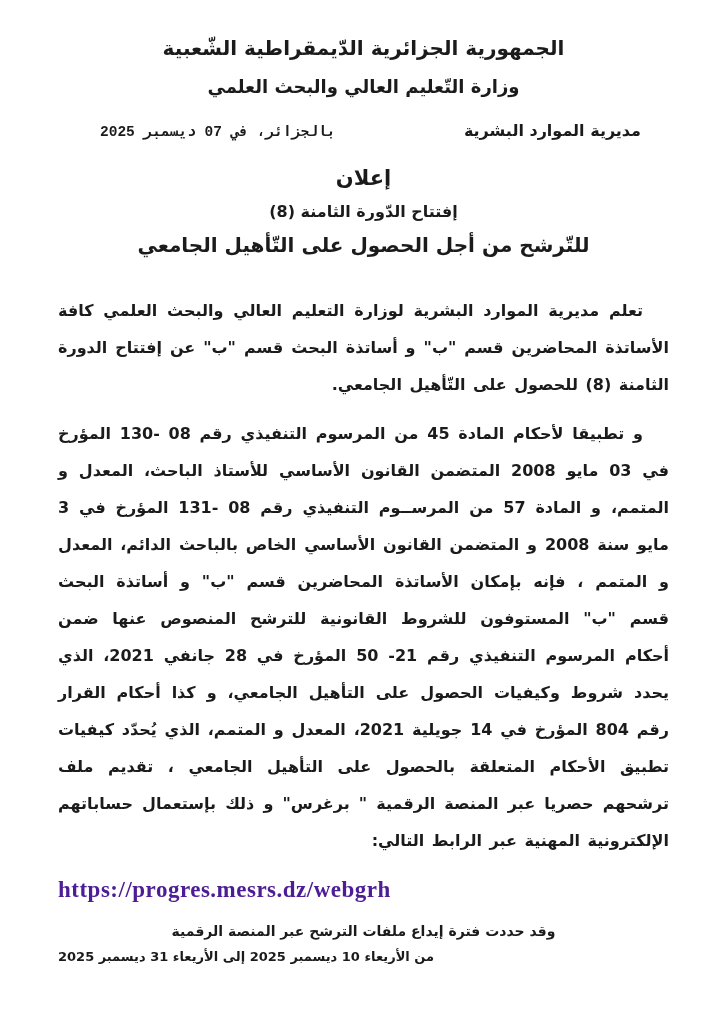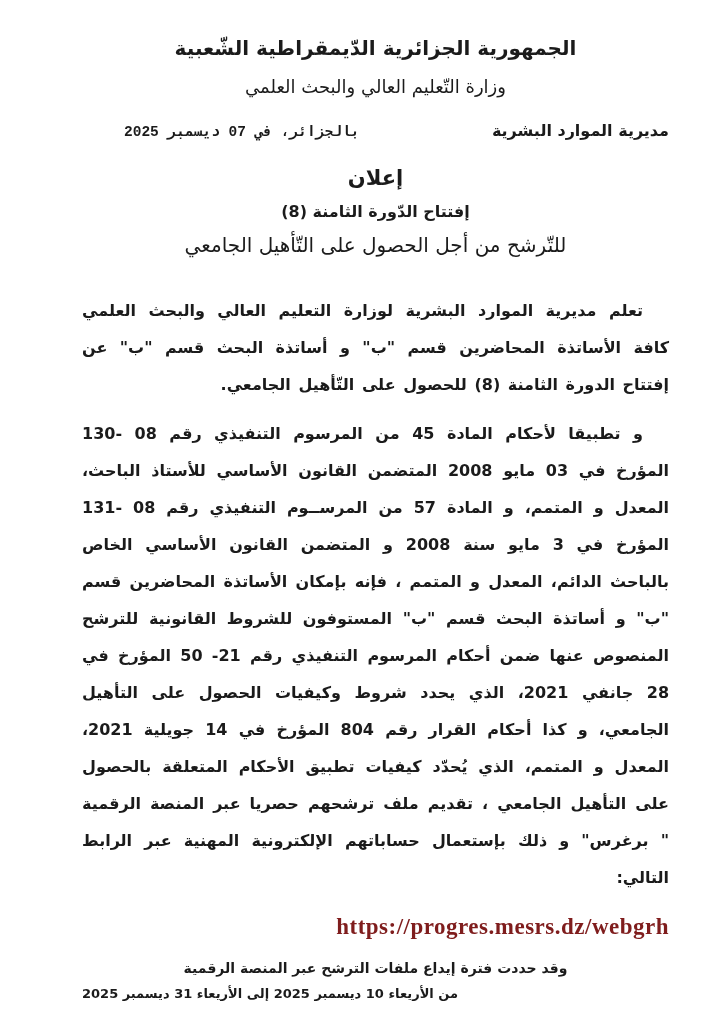--- a/index.html
+++ b/index.html
@@ -10,75 +10,75 @@
   .page {
     position: relative;
     width: 727px;
     height: 1024px;
     box-sizing: border-box;
     margin: 0 auto;
     background: #ffffff;
     color: #1b1b1b;
     direction: rtl;
     font-family: "DejaVu Sans", sans-serif;
-    padding: 36px 58px 0 82px;
+    padding: 36px 58px 0 58px;
     overflow: hidden;
   }
   
   .republic-line {
     text-align: center;
     font-size: 20px;
     font-weight: bold;
     margin-bottom: 16px;
   }
   .ministry-line {
     text-align: center;
     font-size: 18px;
-    font-weight: normal;
+    font-weight: bold;
     margin-bottom: 24px;
   }
   .meta-row {
     display: flex;
     flex-direction: row;
     justify-content: space-between;
     align-items: baseline;
     font-size: 16px;
     font-weight: bold;
     margin-bottom: 26px;
   }
-  .directorate { }
+  .directorate { margin-right: 28px; }
   .place-date  { margin-left: 42px; font-size: 14.5px; font-family: Liberation Mono, monospace; }
 
   
   .title-block { text-align: center; margin-bottom: 35px; }
   .title-main   { font-size: 21px; font-weight: bold; margin-bottom: 12px; }
   .title-sub1   { font-size: 16px; font-weight: bold; margin-bottom: 12px; }
-  .title-sub2   { font-size: 20px; font-weight: normal; }
+  .title-sub2   { font-size: 20px; font-weight: bold; }
 
   
   .para {
     direction: rtl;
     text-align: justify;
     font-size: 16px;
     font-weight: bold;
     line-height: 37px;
     margin: 0 0 12px 0;
     text-indent: 26px;
     word-spacing: 2px;
   }
   
   .portal-url {
     direction: ltr;
-    text-align: right;
+    text-align: left;
     font-family: "Liberation Serif", "DejaVu Serif", serif;
     font-size: 23px;
     font-weight: bold;
     letter-spacing: 0.5px;
     margin: 18px 0 20px 0;
-    color: #7f1d1d;
+    color: #4c1d95;
   }
   
   .deposit-note {
     text-align: center;
     font-size: 14px;
     font-weight: bold;
     margin-bottom: 10px;
   }
   .deposit-period {
     text-align: left;

